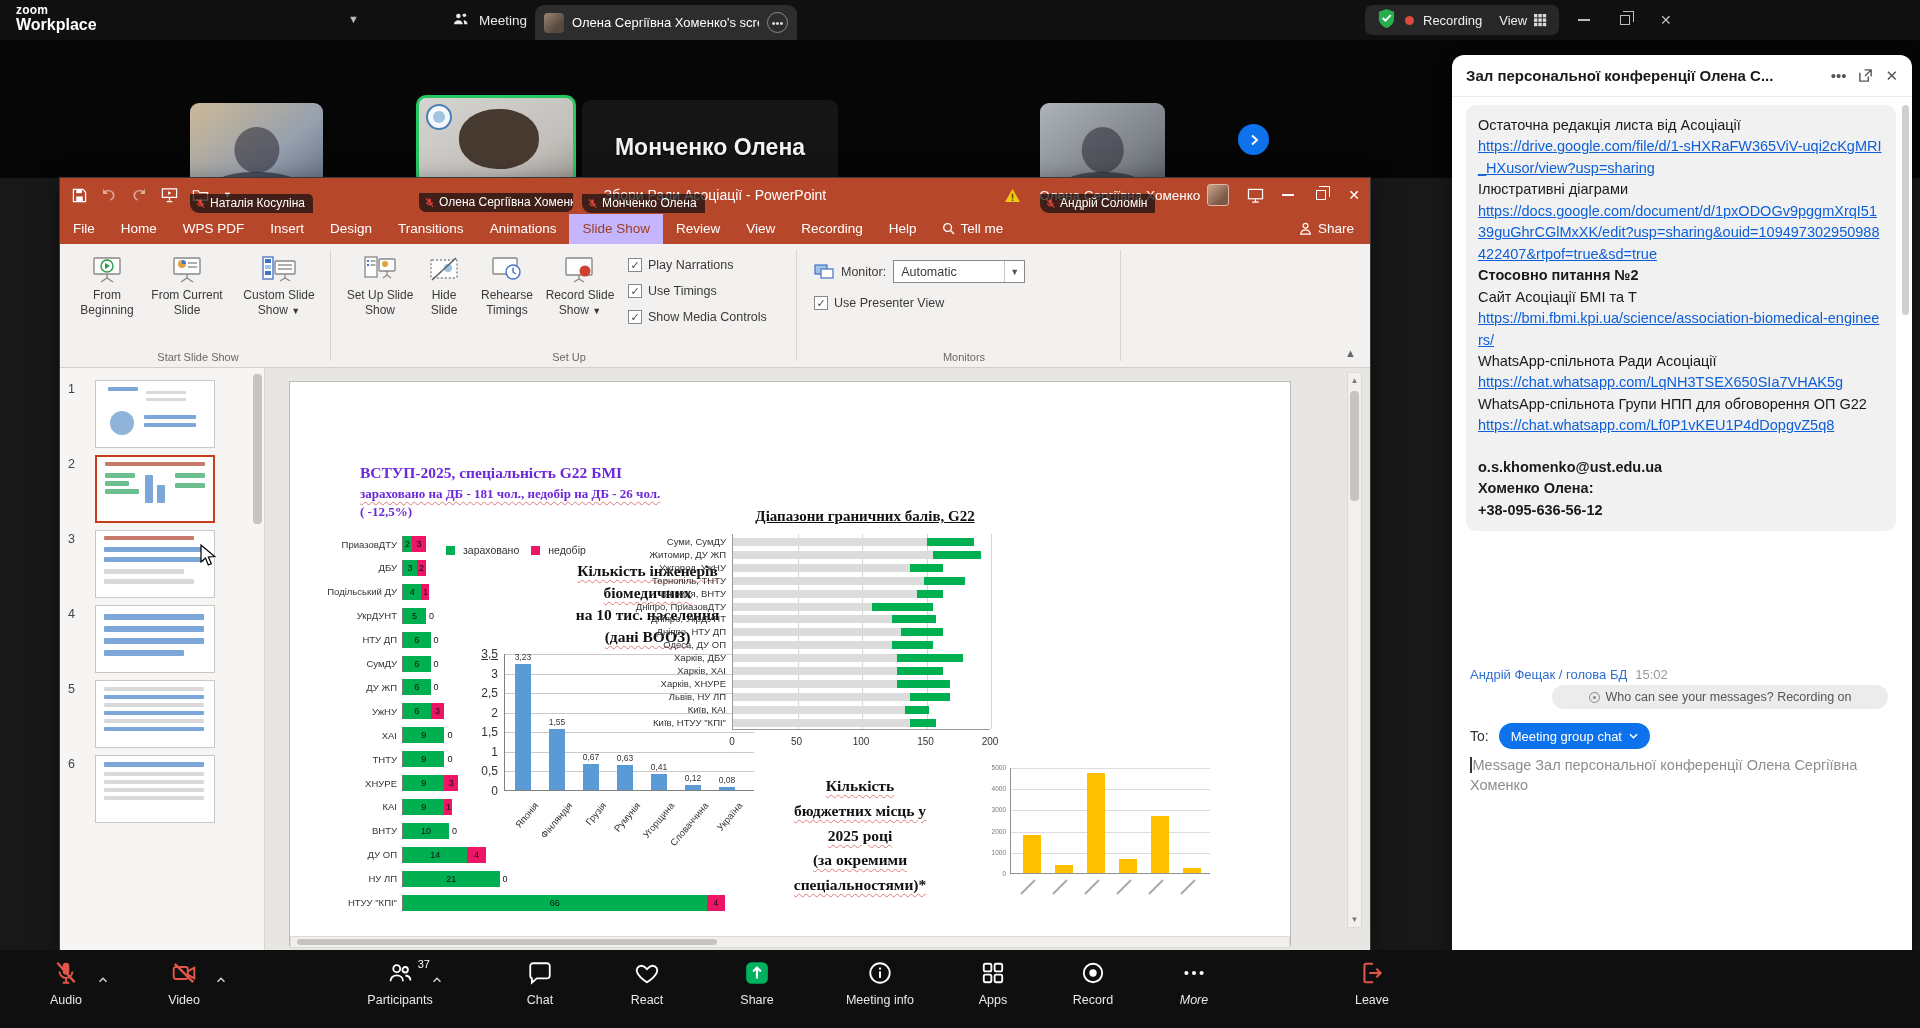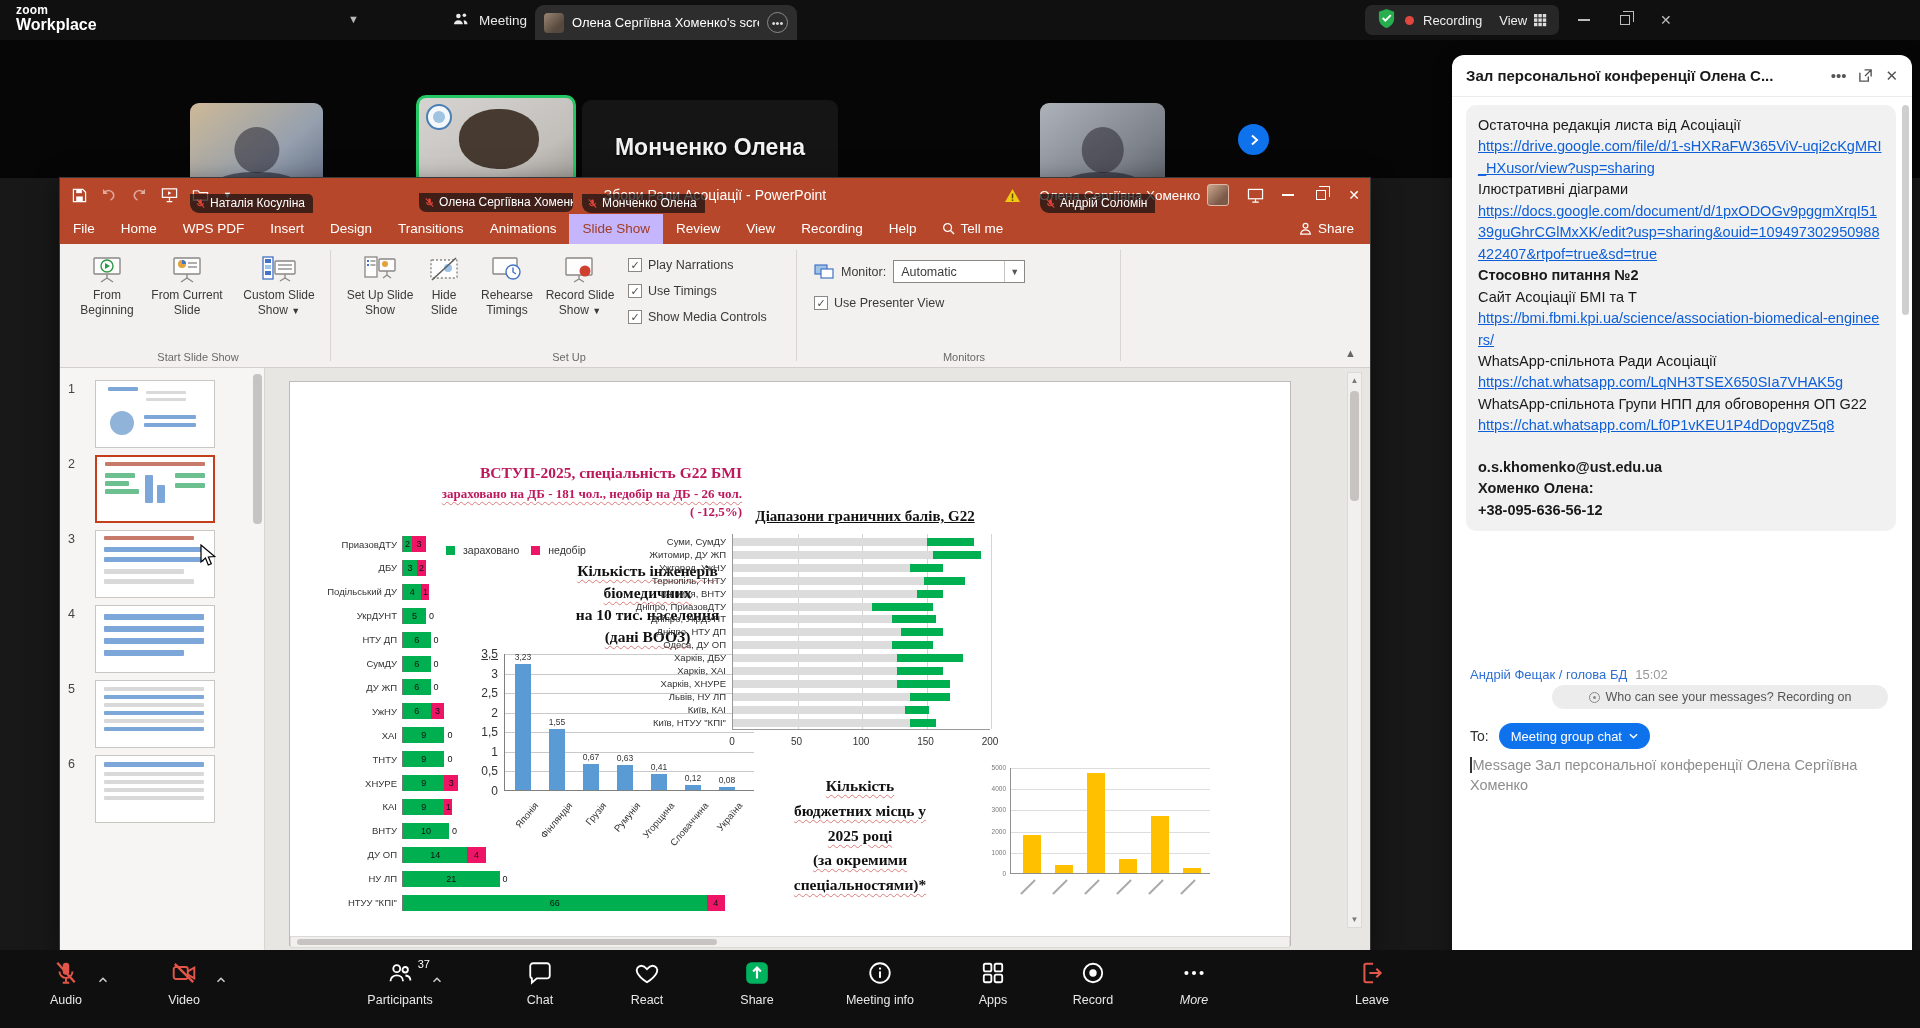--- a/index.html
+++ b/index.html
@@ -87,21 +87,21 @@
   .canvas{position:absolute;left:206px;top:0;right:0;height:100%;}
   .slide{position:absolute;left:24px;top:14px;width:1000px;height:563px;background:#fff;box-shadow:0 0 0 1px #bdbab7;}
   .vscroll{position:absolute;right:8px;top:4px;width:15px;height:556px;background:#f2f0ee;border:1px solid #dcdad7;}
   .vscroll .arr{position:absolute;left:0;width:100%;height:15px;color:#7a7876;font-size:8px;display:flex;align-items:center;justify-content:center;}
   .vscroll .vthumb{position:absolute;left:2px;top:18px;width:9px;height:110px;background:#c6c3c0;border-radius:4px;}
   .hscroll{position:absolute;left:24px;bottom:2px;width:1000px;height:12px;background:#f2f0ee;border:1px solid #dcdad7;}
   .hscroll .hthumb{position:absolute;left:6px;top:2px;width:420px;height:6px;background:#c6c3c0;border-radius:3px;}
   
   .wavy{text-decoration:underline;text-decoration-style:wavy;text-decoration-color:rgba(200,30,30,.55);text-decoration-thickness:1px;text-underline-offset:3px;}
   .s-title{position:absolute;left:28px;top:12px;width:944px;text-align:center;color:#C00000;font-weight:700;font-size:17px;line-height:1.5;}
-  .s-vstup{position:absolute;left:82px;top:82px;width:370px;text-align:right;font-family:"Liberation Serif",serif;color:#be185d;}
+  .s-vstup{position:absolute;left:70px;top:82px;width:370px;text-align:left;font-family:"Liberation Serif",serif;color:#6d28d9;}
   .s-vstup .v1{font-size:15.5px;font-weight:700;}
   .s-vstup .v2{font-size:13px;font-weight:700;margin-top:4px;}
   .s-vstup .v3{font-size:13px;font-weight:700;margin-top:2px;}
   #lchart{position:absolute;left:8px;top:150px;width:452px;height:388px;}
   .lrow{position:absolute;left:0;display:flex;align-items:center;height:24px;}
   .llabel{width:104px;text-align:right;font-size:9.5px;color:#333;padding-right:5px;white-space:nowrap;}
   .lbars{display:flex;align-items:center;height:16px;border-left:1px solid #777;}
   .lbar{height:16px;display:flex;align-items:center;justify-content:center;font-size:9px;color:#111;}
   .lzero{font-size:9px;color:#111;margin-left:3px;}
   .lg{position:absolute;left:148px;top:12px;display:flex;gap:12px;align-items:center;font-size:10.5px;color:#333;white-space:nowrap;}

